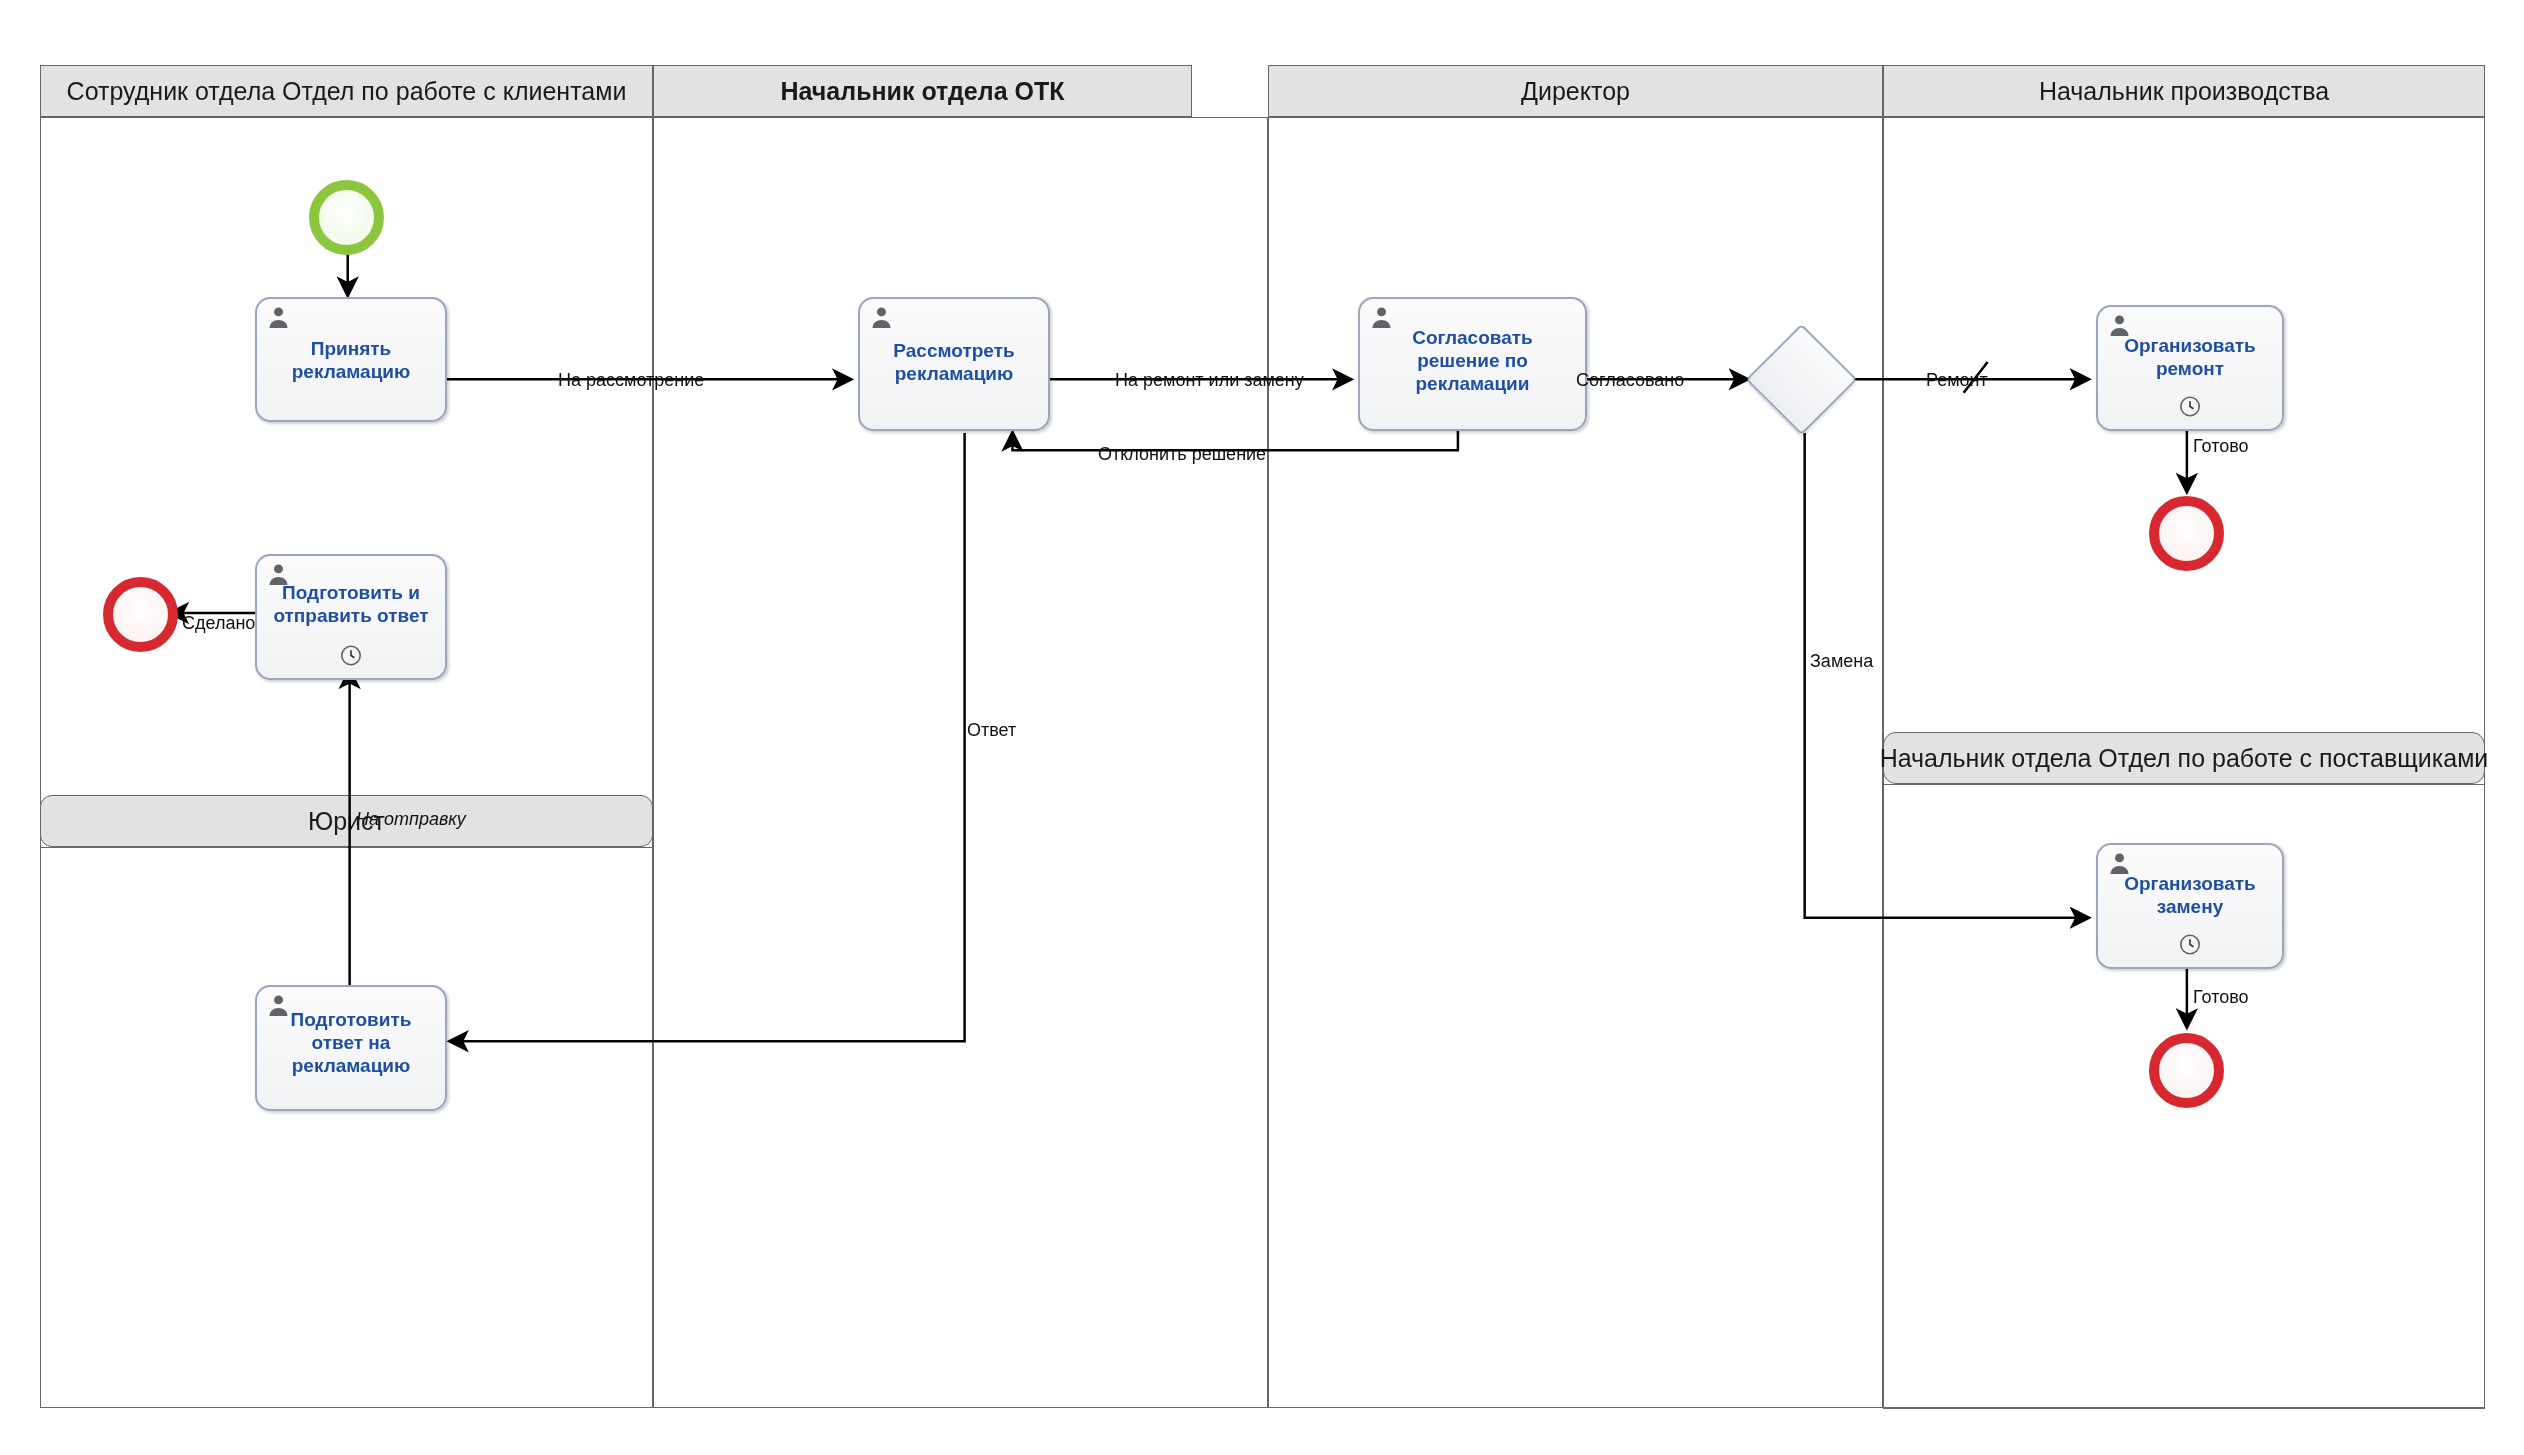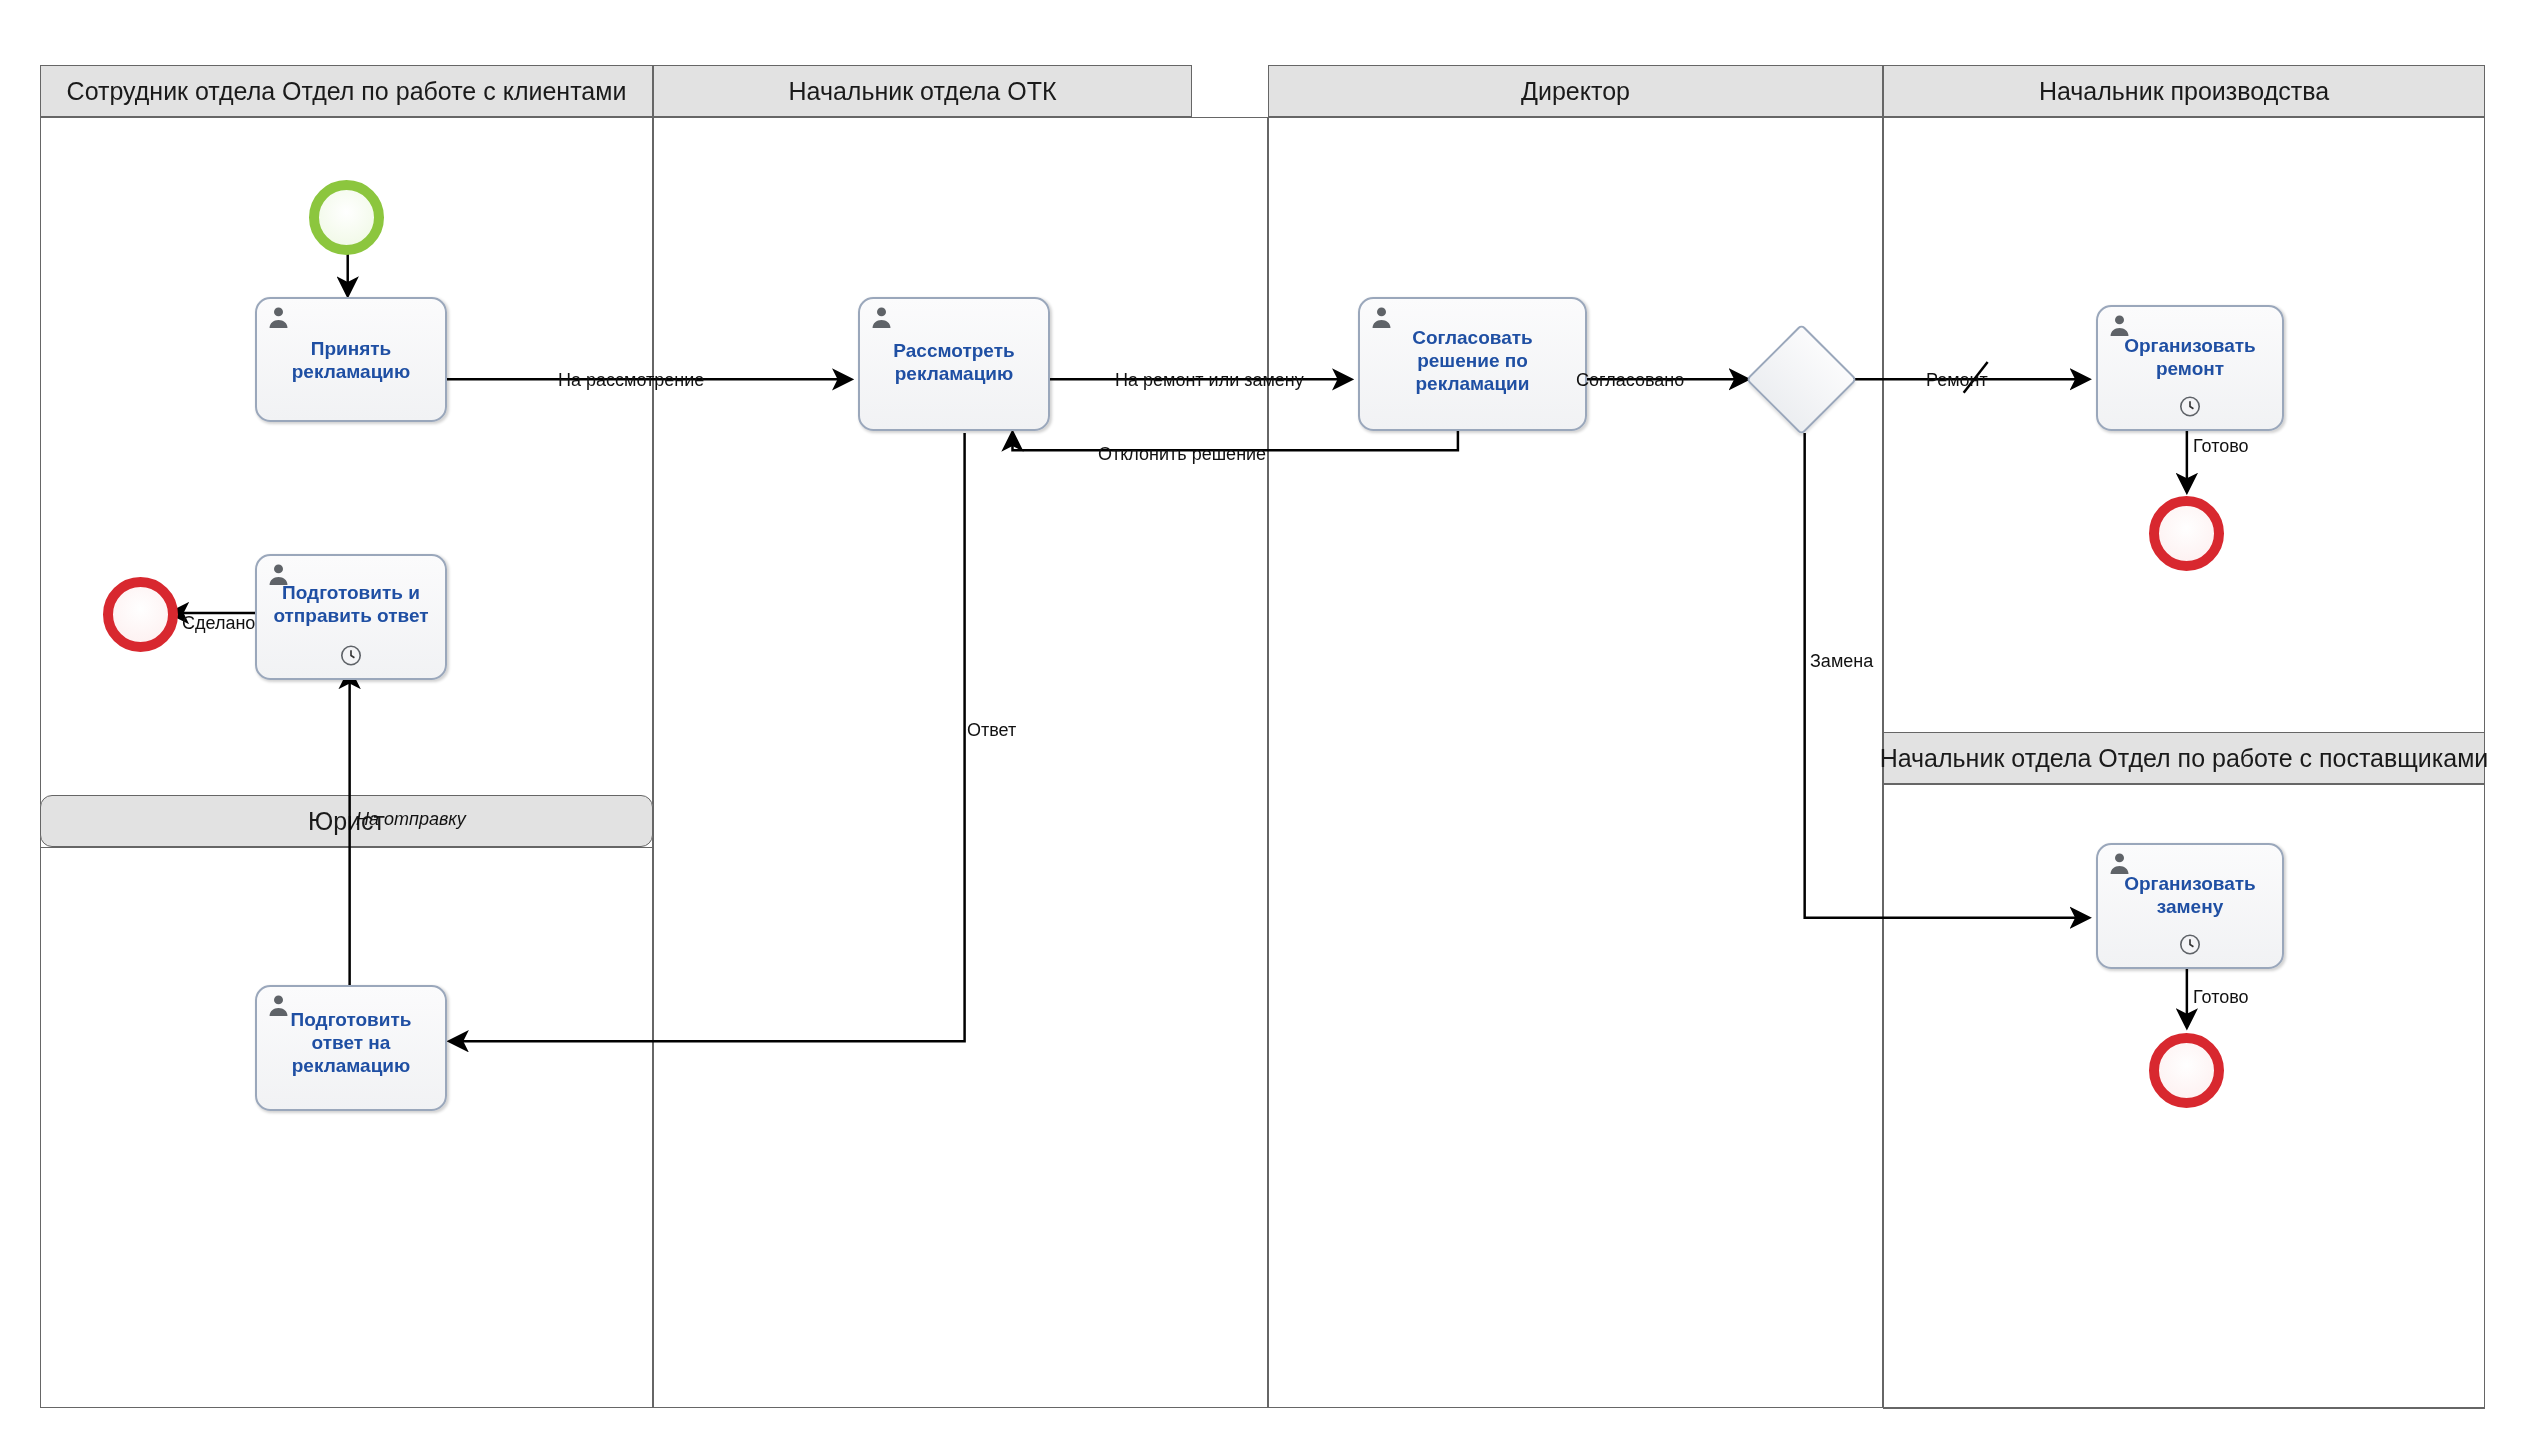--- a/index.html
+++ b/index.html
@@ -37,41 +37,41 @@
   .edge-label{position:absolute;font-size:18px;color:#111111;white-space:nowrap;background:transparent;}
 </style>
 </head>
 <body>
 
 <div id="canvas">
 
   <div class="lane-header" style="left:40px;top:65px;width:613px;height:52px;">
     <span>Сотрудник отдела Отдел по работе с клиентами</span>
   </div>
-  <div class="lane-header" style="left:653px;top:65px;width:539px;height:52px;">
+  <div class="lane-header" style="left:653px;top:65px;width:539px;height:52px;font-weight:bold;">
     <span>Начальник отдела ОТК</span>
   </div>
   <div class="lane-header" style="left:1268px;top:65px;width:615px;height:52px;">
     <span>Директор</span>
   </div>
   <div class="lane-header" style="left:1883px;top:65px;width:602px;height:52px;">
     <span>Начальник производства</span>
   </div>
 
   <div class="lane-body" style="left:40px;top:117px;width:613px;height:1291px;"></div>
   <div class="lane-body" style="left:653px;top:117px;width:615px;height:1291px;"></div>
   <div class="lane-body" style="left:1268px;top:117px;width:615px;height:1291px;"></div>
   <div class="lane-body" style="left:1883px;top:117px;width:602px;height:1291px;"></div>
 
   <div class="lane-header" style="left:40px;top:795px;width:613px;height:52px;border-radius:12px;">
     <span>Юрист</span>
   </div>
   <div class="lane-body" style="left:40px;top:847px;width:613px;height:561px;"></div>
 
-  <div class="lane-header" style="left:1883px;top:732px;width:602px;height:52px;">
+  <div class="lane-header" style="left:1883px;top:732px;width:602px;height:52px;border-radius:13px;">
     <span>Начальник отдела Отдел по работе с поставщиками</span>
   </div>
   <div class="lane-body" style="left:1883px;top:784px;width:602px;height:625px;"></div>
 
   <svg class="flow" viewBox="0 0 2636 1520" xmlns="http://www.w3.org/2000/svg">
     <defs>
       <marker id="arrow" viewBox="0 0 12 12" refX="10" refY="6" markerWidth="9" markerHeight="9" orient="auto-start-reverse">
         <path d="M0,0 L12,6 L0,12 L3,6 z" fill="#000000"></path>
       </marker>
     </defs>

